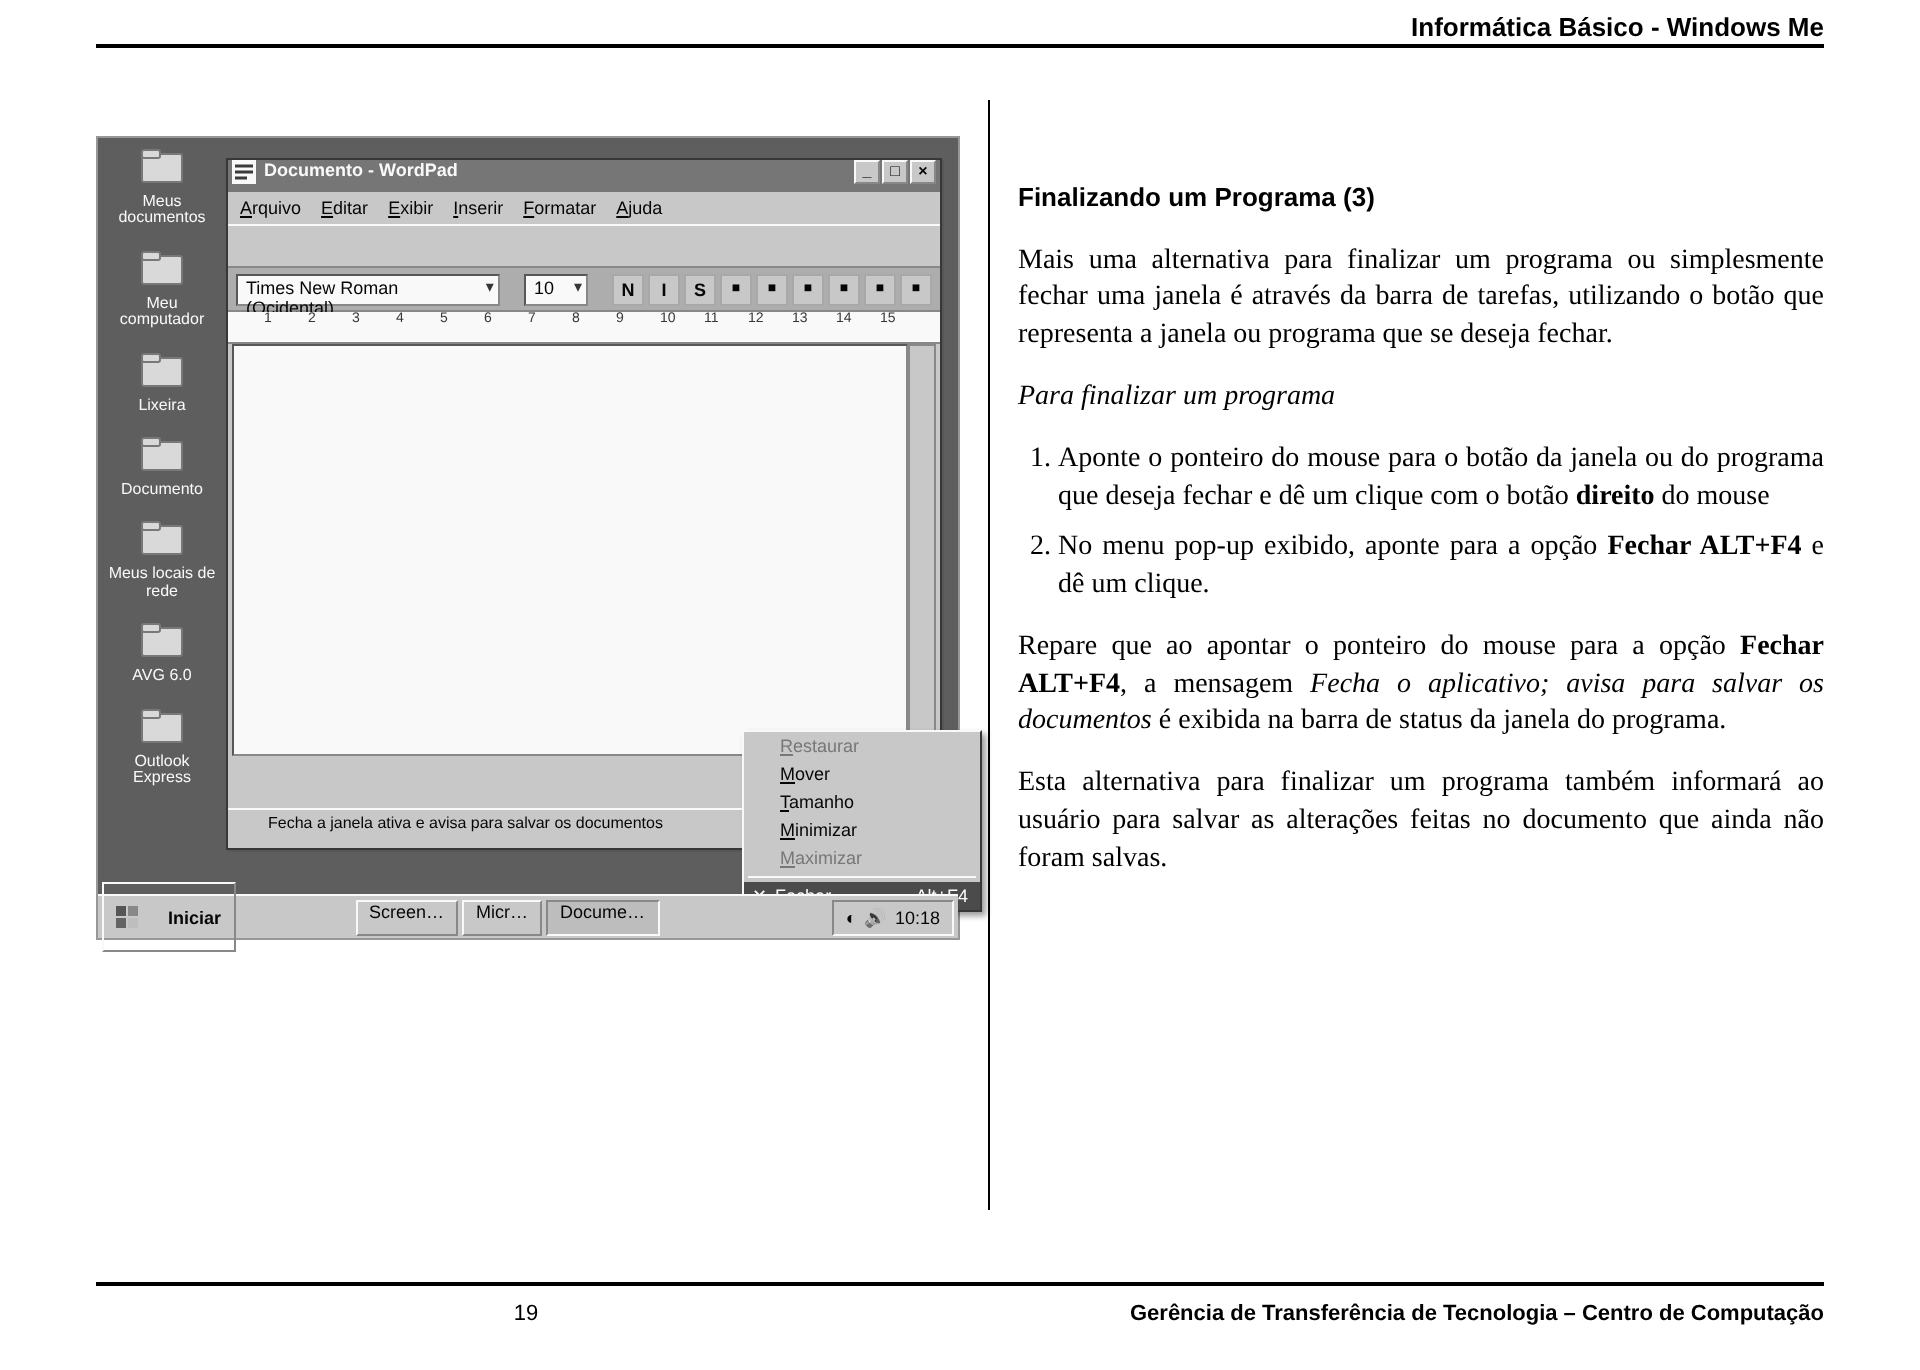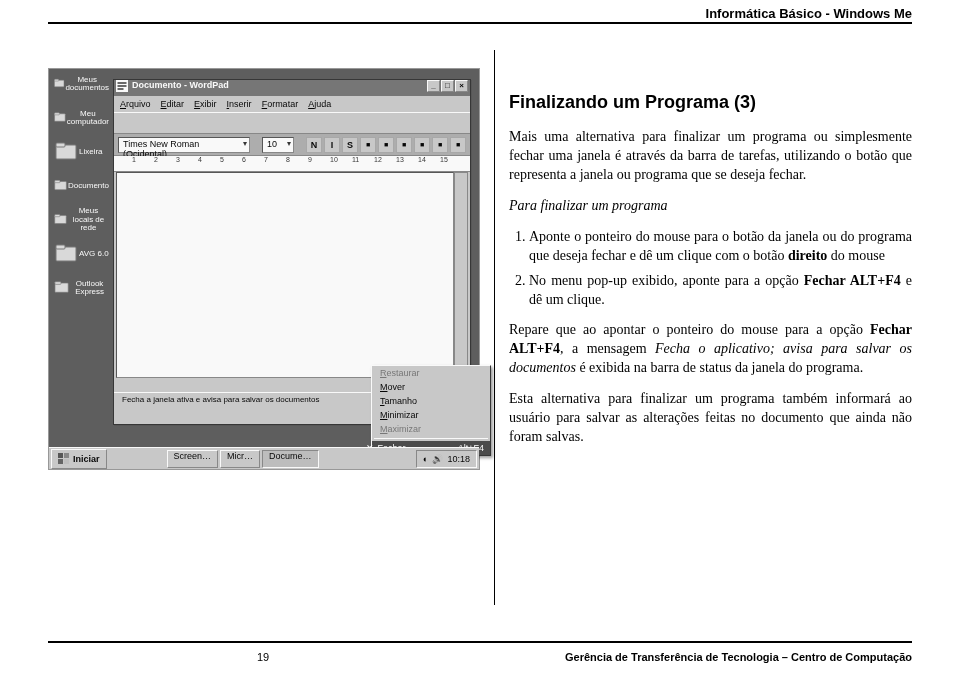--- a/index.html
+++ b/index.html
@@ -3,37 +3,37 @@
 <meta charset="utf-8">
 <style>
   html,body{margin:0;padding:0;width:960px;height:685px;background:#fff;font-family:"Times New Roman",Times,serif;color:#000;overflow:hidden}
   .page{position:relative;width:960px;height:685px}
   .hdr{position:absolute;top:6px;right:48px;font-family:Arial,Helvetica,sans-serif;font-size:13px;font-weight:bold}
   .hdr-line{position:absolute;top:22px;left:48px;right:48px;height:2px;background:#000}
   .columns{position:absolute;top:50px;left:48px;right:48px;bottom:80px;display:flex}
   .col-left{width:440px;position:relative}
   .col-div{width:1px;background:#000;margin:0 14px 0 6px;height:100%}
   .col-right{flex:1;font-size:14px;line-height:1.35}
-  .col-right h3{font-family:Arial,Helvetica,sans-serif;font-size:18px;font-weight:bold;margin:40px 0 14px}
+  .col-right h3{font-family:Arial,Helvetica,sans-serif;font-size:13px;font-weight:bold;margin:40px 0 14px}
   .col-right p{margin:0 0 12px;text-align:justify}
   .col-right .sub{font-style:italic;margin-top:7px}
   .col-right ol{margin:0 0 12px 0;padding-left:20px}
   .col-right li{margin-bottom:6px;text-align:justify}
   .footer-line{position:absolute;bottom:42px;left:48px;right:48px;height:2px;background:#000}
   .footer{position:absolute;bottom:22px;left:48px;right:48px;font-family:Arial,Helvetica,sans-serif;font-size:11px;display:flex}
   .footer .pn{width:430px;text-align:center}
   .footer .org{flex:1;text-align:right;font-weight:bold}
   b.strong{font-family:"Times New Roman";font-weight:bold}
   i.em{font-style:italic}
 
   
   .shot{position:absolute;top:18px;left:0;width:430px;height:400px;background:#2a6a6a;font-family:Tahoma,Arial,sans-serif;font-size:9px;color:#000;filter:grayscale(1) contrast(.95);border:1px solid #999}
   .shot *{box-sizing:border-box}
   .desk-icons{position:absolute;left:4px;top:2px;width:56px}
-  .di{display:flex;flex-direction:row;align-items:center;margin-bottom:8px;color:#fff;text-align:center;line-height:1.05}
+  .di{display:flex;flex-direction:column;align-items:center;margin-bottom:8px;color:#fff;text-align:center;line-height:1.05}
   .di svg{width:26px;height:24px;margin-bottom:2px}
   .di span{font-size:8px}
 
   .win{position:absolute;left:64px;top:10px;width:358px;height:346px;background:#d0ccc4;border:1px solid #333;box-shadow:1px 1px 0 #555}
   .titlebar{height:16px;background:linear-gradient(#5a7aa0,#5a7aa0);color:#fff;display:flex;align-items:flex-start;padding:0 2px;font-size:9px;font-weight:bold}
   .titlebar .ticon{width:12px;height:12px;margin-right:4px}
   .titlebar .tbtns{margin-left:auto;display:flex;gap:1px}
   .wbtn{width:13px;height:12px;background:#d0ccc4;border:1px solid #888;border-top-color:#fff;border-left-color:#fff;font-size:8px;line-height:10px;text-align:center;color:#000}
   .menubar{height:16px;background:#d0ccc4;display:flex;align-items:center;gap:10px;padding:0 6px;font-size:9px}
   .menubar span{cursor:default}
@@ -42,31 +42,31 @@
   .fmtbar{height:22px;background:#84cc16;border-bottom:1px solid #888;display:flex;align-items:center;padding:0 4px;gap:12px}
   .combo{height:16px;background:#fff;border:1px solid #888;border-top-color:#555;border-left-color:#555;font-size:9px;padding:1px 14px 1px 4px;position:relative}
   .combo::after{content:"▾";position:absolute;right:2px;top:1px;font-size:8px;color:#333}
   .combo.font{width:150px}
   .combo.size{width:34px}
   .fbtn{width:16px;height:16px;border:1px solid #aaa;background:#d0ccc4;font-size:9px;font-weight:bold;text-align:center;line-height:14px}
   .ruler{height:16px;background:#fff;border-bottom:1px solid #888;position:relative;font-size:7px;color:#333;overflow:hidden}
   .ruler .num{position:absolute;top:0}
   .docarea{position:absolute;top:92px;left:2px;right:16px;bottom:46px;background:#fff;border:1px solid #888;border-top-color:#555;border-left-color:#555}
   .vscroll{position:absolute;top:92px;right:2px;width:14px;bottom:46px;background:#d0ccc4;border:1px solid #888}
-  .statusbar{position:absolute;bottom:0;left:0;right:12px;height:32px;background:#d0ccc4;border-top:1px solid #fff;font-size:8px;padding:2px 8px}
+  .statusbar{position:absolute;bottom:0;left:0;right:12px;height:20px;background:#d0ccc4;border-top:1px solid #fff;font-size:8px;padding:2px 20px}
 
   .ctxmenu{position:absolute;left:322px;top:296px;width:120px;background:#d0ccc4;border:1px solid #333;border-top-color:#fff;border-left-color:#fff;font-size:9px;box-shadow:2px 2px 3px rgba(0,0,0,.4)}
-  .ctxmenu .mi{padding:2px 6px 2px 8px;color:#777}
+  .ctxmenu .mi{padding:2px 6px 2px 18px;color:#777}
   .ctxmenu .mi.en{color:#000}
   .ctxmenu .sep{height:1px;background:#888;margin:2px 2px;border-bottom:1px solid #fff}
   .ctxmenu .mi.sel{background:#2b4c7a;color:#fff;display:flex;justify-content:space-between}
   .ctxmenu .mi.sel .cx{margin-left:-14px;margin-right:4px}
 
   .taskbar{position:absolute;left:0;right:0;bottom:0;height:22px;background:#d0ccc4;border-top:1px solid #fff;display:flex;align-items:center;padding:0 2px;font-size:9px}
-  .start{height:20px;padding:0 6px;border:1px solid #888;border-top-color:#fff;border-left-color:#fff;display:flex;align-items:center;gap:3px;font-weight:bold}
+  .start{height:35px;padding:0 6px;border:1px solid #888;border-top-color:#fff;border-left-color:#fff;display:flex;align-items:center;gap:14px;font-weight:bold}
   .ql{display:flex;gap:2px;margin:0 4px}
   .ql .q{width:16px;height:16px;border:1px solid #d0ccc4}
   .task{height:18px;border:1px solid #888;border-top-color:#fff;border-left-color:#fff;padding:0 6px;margin-right:2px;background:#d0ccc4;max-width:70px;overflow:hidden;white-space:nowrap}
   .task.act{border-top-color:#888;border-left-color:#888;border-bottom-color:#fff;border-right-color:#fff;background:#c4c0b8}
   .tray{margin-left:auto;height:18px;border:1px solid #888;border-bottom-color:#fff;border-right-color:#fff;padding:0 6px;display:flex;align-items:center;gap:4px}
 </style>
 </head>
 <body>
 
 <div class="page">

